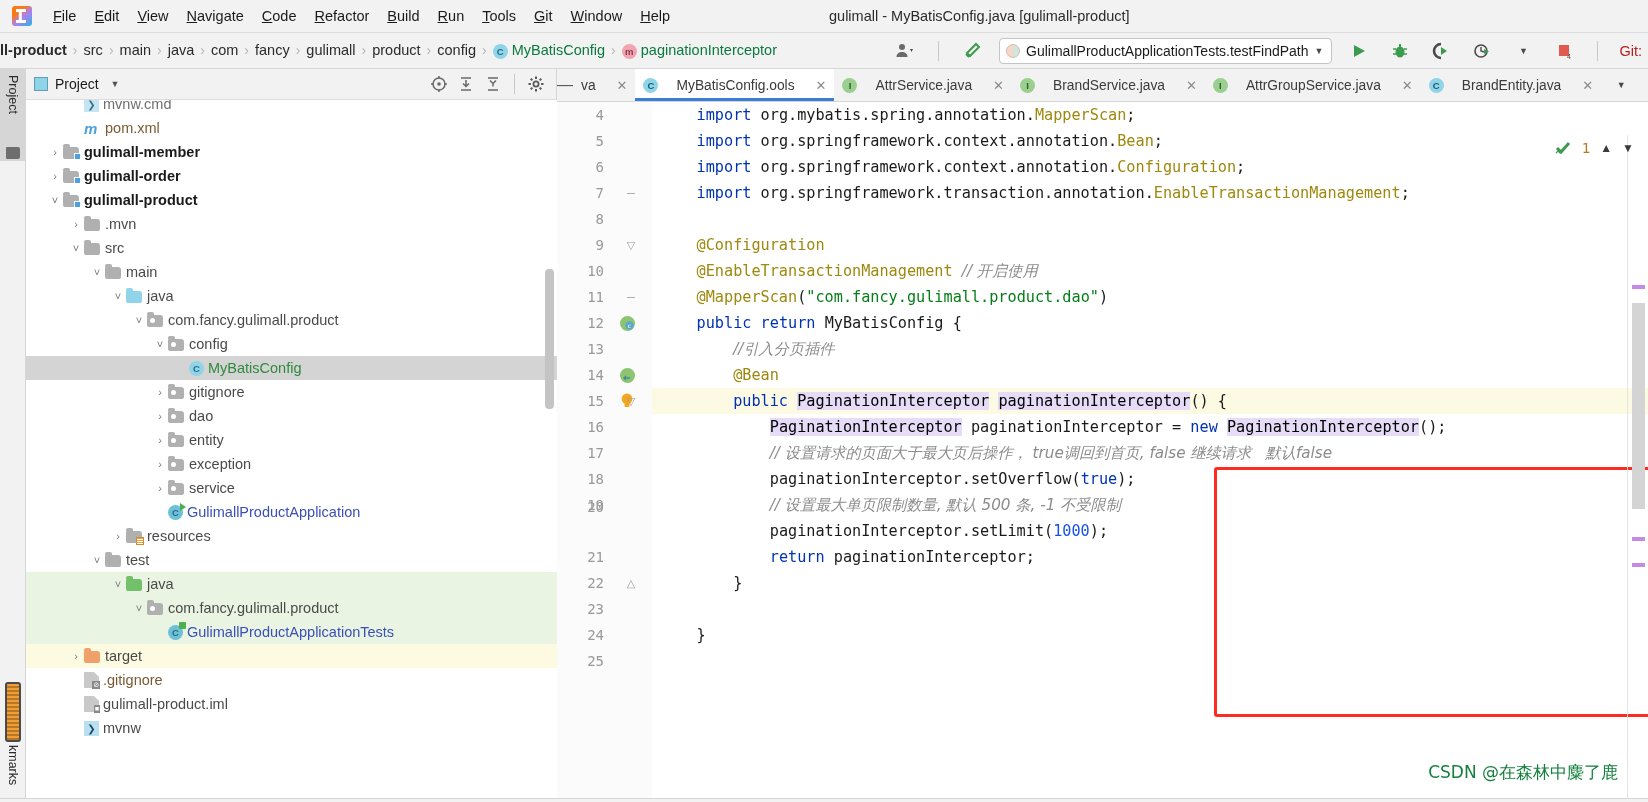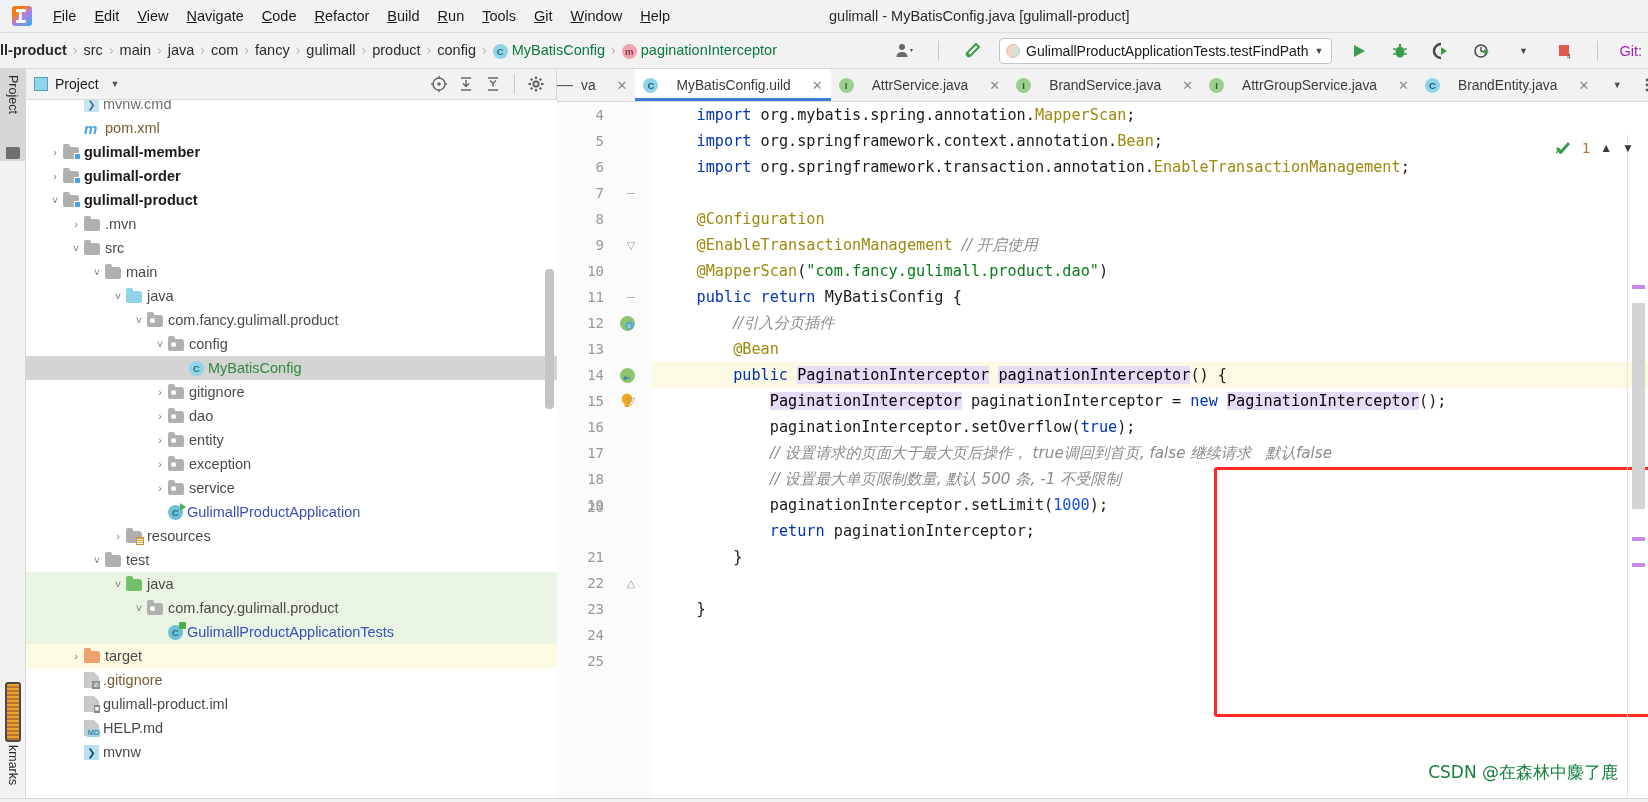--- a/index.html
+++ b/index.html
@@ -70,21 +70,21 @@
     display: flex; align-items: center; gap: 6px; height: 26px;
     border: 1px solid #c4c4c4; border-radius: 4px; background: #fff;
     padding: 0 8px 0 6px; font-size: 14px; color: #1a1a1a; white-space: nowrap;
   }
   .runcfg-ic {
     width: 14px; height: 14px; border-radius: 50%;
     background: linear-gradient(90deg,#f6d6c8 50%,#cfe6dd 50%);
     border: 1px solid #ddb9a8;
   }
   .caret { font-size: 9px; color: #4a4a4a; }
-  .git-label { font-size: 14.5px; color: #a21caf; margin-left: 2px; }
+  .git-label { font-size: 14.5px; color: #b91c1c; margin-left: 2px; }
 
   
   .toolstrip {
     position: absolute; left: 0; top: 69px; width: 26px; height: 733px;
     background: #f2f2f2; border-right: 1px solid #d6d6d6;
   }
   .strip-tab {
     position: absolute; left: 0; width: 26px; background: #d6d6d6;
     writing-mode: vertical-rl; text-orientation: mixed;
     font-size: 12.5px; color: #2b2b2b; padding: 6px 0;
@@ -629,45 +629,38 @@
         </div>
         <div class="trow" style="padding-left: 42px;">
           <span class="arrow"></span>
           <span class="file-ic">
             <span class="fbadge">■</span>
           </span>
           <span class="tlabel grayd">gulimall-product.iml</span>
         </div>
         <div class="trow" style="padding-left: 42px;">
           <span class="arrow"></span>
-          <span class="file-ic md">
-            <span class="fbadge">MD</span>
-          </span>
-          <span class="tlabel grayd">HELP.md</span>
-        </div>
-        <div class="trow" style="padding-left: 42px;">
-          <span class="arrow"></span>
           <span class="mvnw-ic">❯</span>
           <span class="tlabel grayd">mvnw</span>
         </div>
       </div>
     <div class="tree-sb"></div>
   </div>
 
   <div class="editor">
     <div class="tabbar">
       <div class="tb-collapse">—</div>
       <div id="tabs" style="display:flex;align-items:stretch;">
           <div class="etab clipped">
             <span class="nm">va</span>
             <span class="x">✕</span>
           </div>
           <div class="etab active">
             <span class="tabic c">C</span>
-            <span class="nm">MyBatisConfig.uild</span>
+            <span class="nm">MyBatisConfig.ools</span>
             <span class="x">✕</span>
           </div>
           <div class="etab">
             <span class="tabic i">I</span>
             <span class="nm">AttrService.java</span>
             <span class="x">✕</span>
           </div>
           <div class="etab">
             <span class="tabic i">I</span>
             <span class="nm">BrandService.java</span>
@@ -743,32 +736,33 @@
           <div class="lnum" style="top: 442px;">21</div>
           <div class="lnum" style="top: 468px;">22</div>
           <div class="fold-marker" style="top: 468px;">△</div>
           <div class="lnum" style="top: 494px;">23</div>
           <div class="lnum" style="top: 520px;">24</div>
           <div class="lnum" style="top: 546px;">25</div>
         </div>
       <div class="codelines" id="codelines">
           <div class="cline"><span class="plain">    </span><span class="kw">import</span><span class="plain"> org.mybatis.spring.annotation.</span><span class="stat">MapperScan</span><span class="plain">;</span></div>
           <div class="cline"><span class="plain">    </span><span class="kw">import</span><span class="plain"> org.springframework.context.annotation.</span><span class="stat">Bean</span><span class="plain">;</span></div>
+          <div class="cline"><span class="plain">    </span><span class="kw">import</span><span class="plain"> org.springframework.context.annotation.</span><span class="stat">Configuration</span><span class="plain">;</span></div>
           <div class="cline"><span class="plain">    </span><span class="kw">import</span><span class="plain"> org.springframework.transaction.annotation.</span><span class="stat">EnableTransactionManagement</span><span class="plain">;</span></div>
           <div class="cline">&nbsp;</div>
           <div class="cline"><span class="plain">    </span><span class="ann">@Configuration</span></div>
           <div class="cline"><span class="plain">    </span><span class="ann">@EnableTransactionManagement</span><span class="plain"> </span><span class="cmtz">// 开启使用</span></div>
           <div class="cline"><span class="plain">    </span><span class="ann">@MapperScan</span><span class="plain">(</span><span class="str">"com.fancy.gulimall.product.dao"</span><span class="plain">)</span></div>
           <div class="cline"><span class="plain">    </span><span class="kw">public</span><span class="plain"> </span><span class="kw">return</span><span class="plain"> MyBatisConfig {</span></div>
           <div class="cline"><span class="plain">        </span><span class="cmtz">//引入分页插件</span></div>
           <div class="cline"><span class="plain">        </span><span class="ann">@Bean</span></div>
           <div class="cline hl"><span class="plain">        </span><span class="kw">public</span><span class="plain"> </span><span class="mark">PaginationInterceptor</span><span class="plain"> </span><span class="mark">paginationInterceptor</span><span class="plain">() {</span></div>
           <div class="cline"><span class="plain">            </span><span class="mark">PaginationInterceptor</span><span class="plain"> paginationInterceptor = </span><span class="kw">new</span><span class="plain"> </span><span class="mark">PaginationInterceptor</span><span class="plain">();</span></div>
+          <div class="cline"><span class="plain">            </span><span class="cmtz">// 设置请求的页面大于最大页后操作， true调回到首页, false 继续请求   默认false</span></div>
           <div class="cline"><span class="plain">            </span><span class="plain">paginationInterceptor.setOverflow(</span><span class="kw">true</span><span class="plain">);</span></div>
-          <div class="cline"><span class="plain">            </span><span class="cmtz">// 设置请求的页面大于最大页后操作， true调回到首页, false 继续请求   默认false</span></div>
           <div class="cline"><span class="plain">            </span><span class="cmtz">// 设置最大单页限制数量, 默认 500 条, -1 不受限制</span></div>
           <div class="cline"><span class="plain">            </span><span class="plain">paginationInterceptor.setLimit(</span><span class="num">1000</span><span class="plain">);</span></div>
           <div class="cline"><span class="plain">            </span><span class="kw">return</span><span class="plain"> paginationInterceptor;</span></div>
           <div class="cline"><span class="plain">        </span><span class="plain">}</span></div>
           <div class="cline">&nbsp;</div>
           <div class="cline"><span class="plain">    </span><span class="plain">}</span></div>
           <div class="cline">&nbsp;</div>
         </div>
       <div class="redbox"></div>
       <div class="ed-divider"></div>

